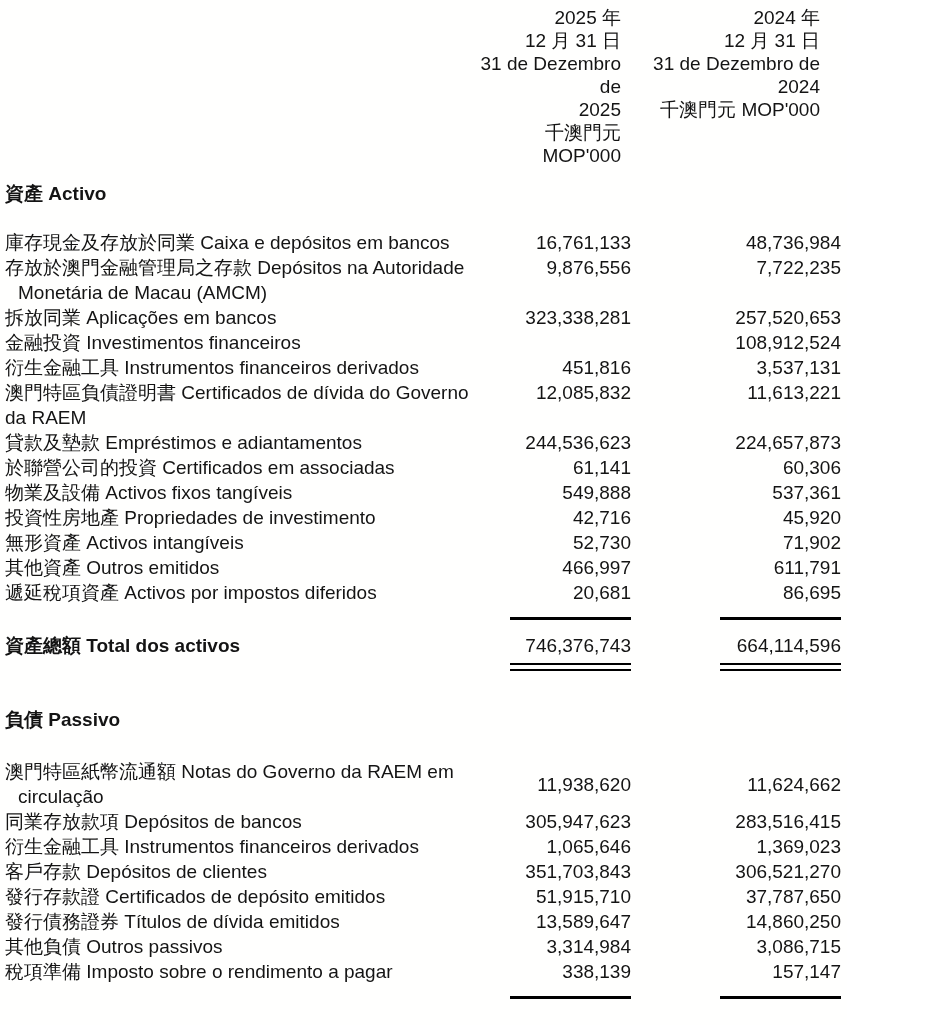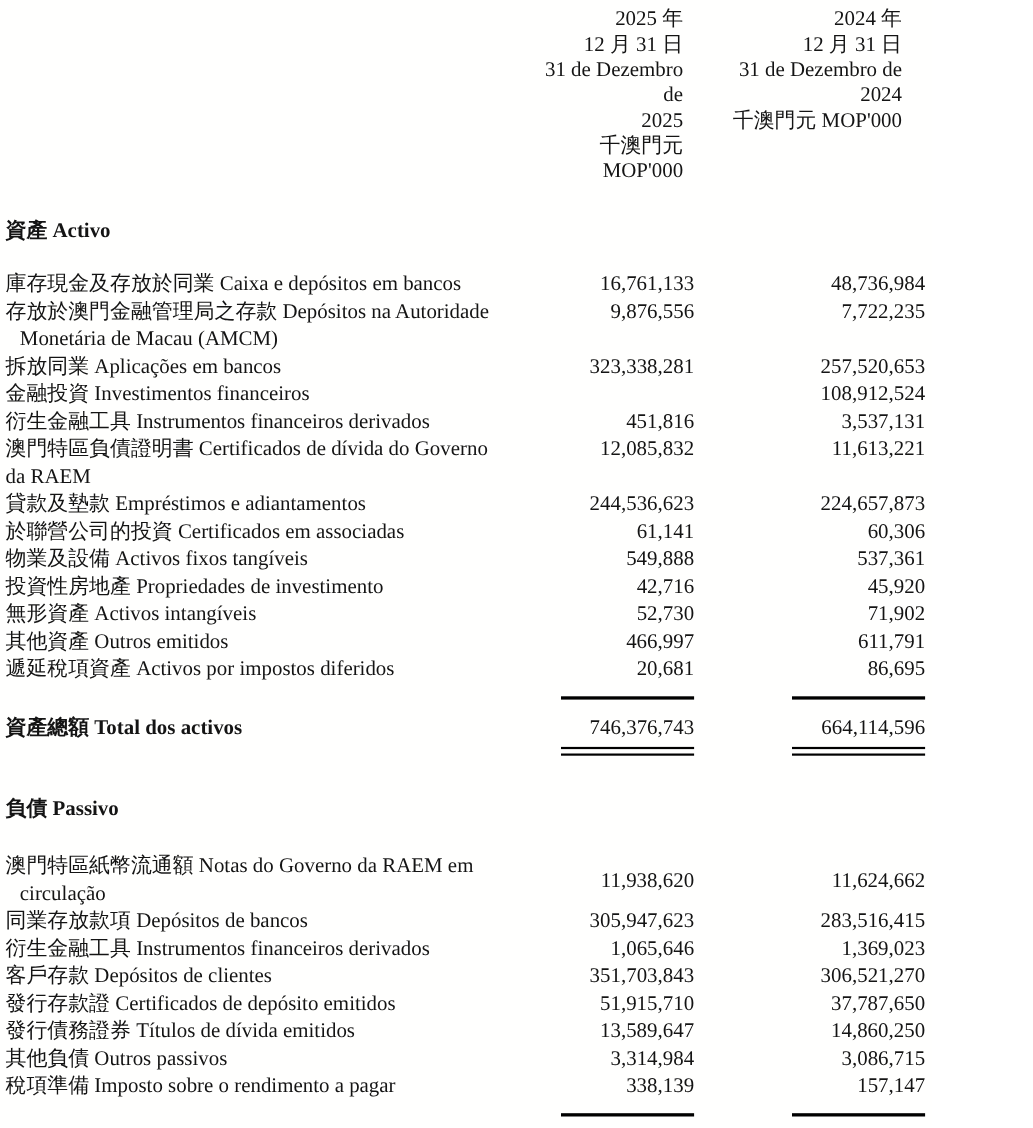--- a/index.html
+++ b/index.html
@@ -8,21 +8,21 @@
     background: #ffffff;
   }
   .page {
     position: relative;
     width: 847px;
     height: 1025px;
     box-sizing: border-box;
     padding: 6px 6px 0 5px;
     background: #fffffe;
     color: #141414;
-    font-family: Liberation Serif, serif;
+    font-family: Liberation Sans, sans-serif;
     font-size: 19px;
     overflow: hidden;
   }
   .row {
     display: flex;
     align-items: flex-start;
     line-height: 25px;
   }
   .row.vcenter { align-items: center; }
   .lbl { flex: 1; min-width: 0; }
@@ -34,21 +34,21 @@
 
   
   .head { display: flex; line-height: 23px; }
   .head .c1 { padding-right: 10px; box-sizing: border-box; }
   .head .c2 { padding-right: 21px; box-sizing: border-box; }
 
   .section-title {
     font-weight: 700;
     line-height: 25px;
   }
-  .section-title.assets { margin-top: 30px; margin-bottom: 24px; }
+  .section-title.assets { margin-top: 14px; margin-bottom: 24px; }
   .section-title.liab  { margin-top: 36px; margin-bottom: 27px; }
 
   .total-row { margin-top: 13px; }
   .total-row .lbl { font-weight: 700; }
 
   .rule-row { margin-top: 12px; line-height: 0; }
   .rule-row.postrule { margin-top: 5px; }
   .rule {
     width: 121px;
     margin-left: auto;

